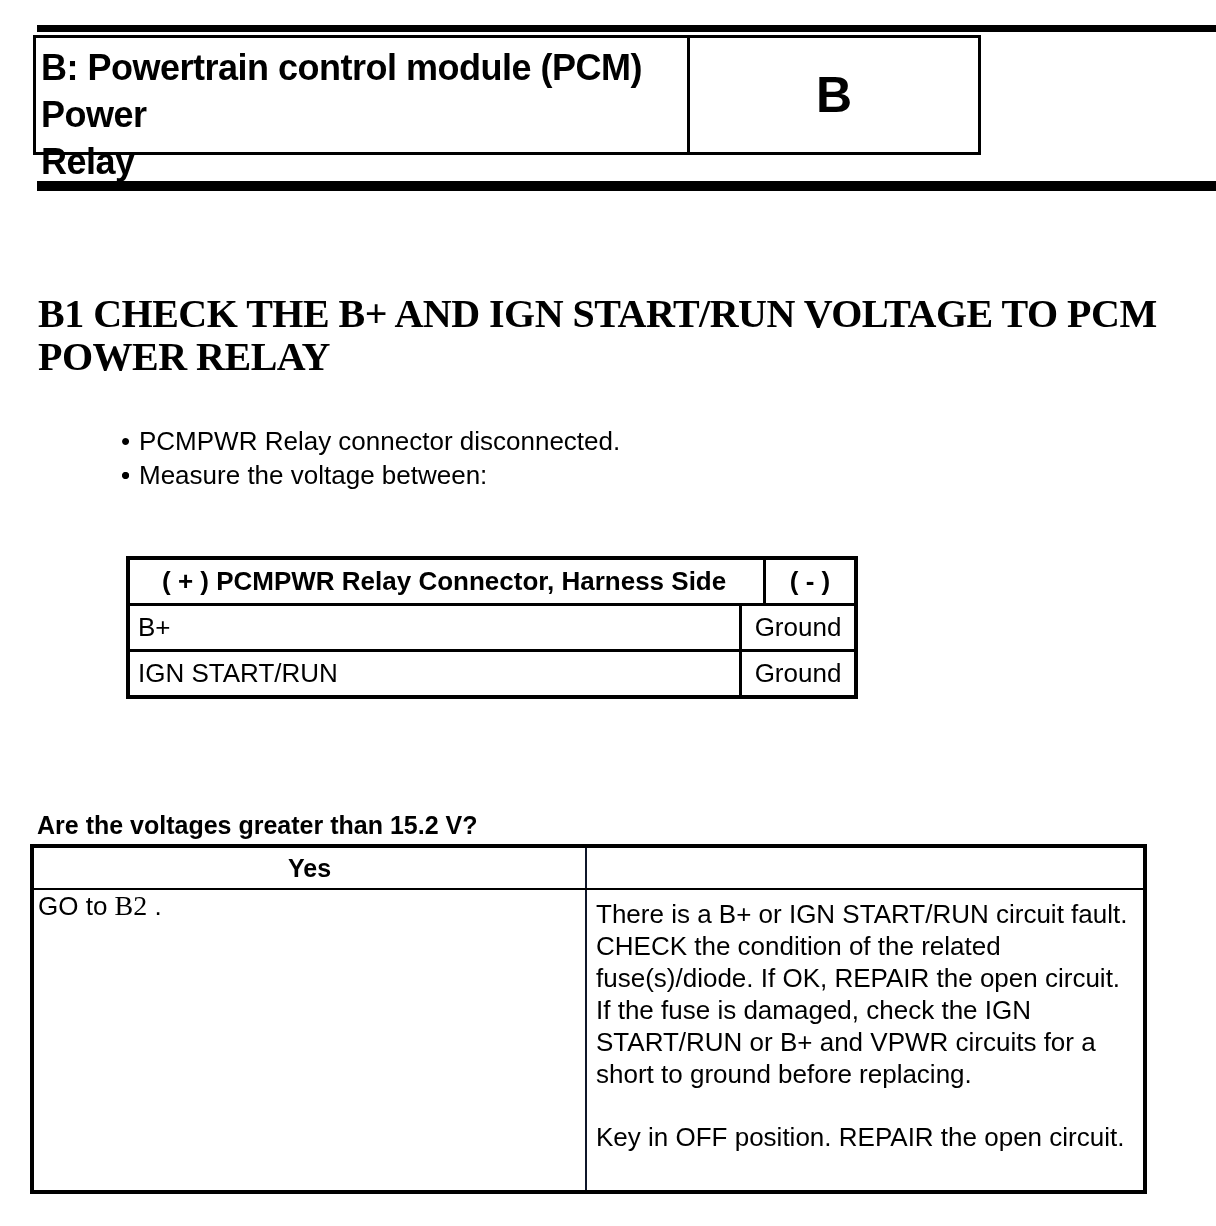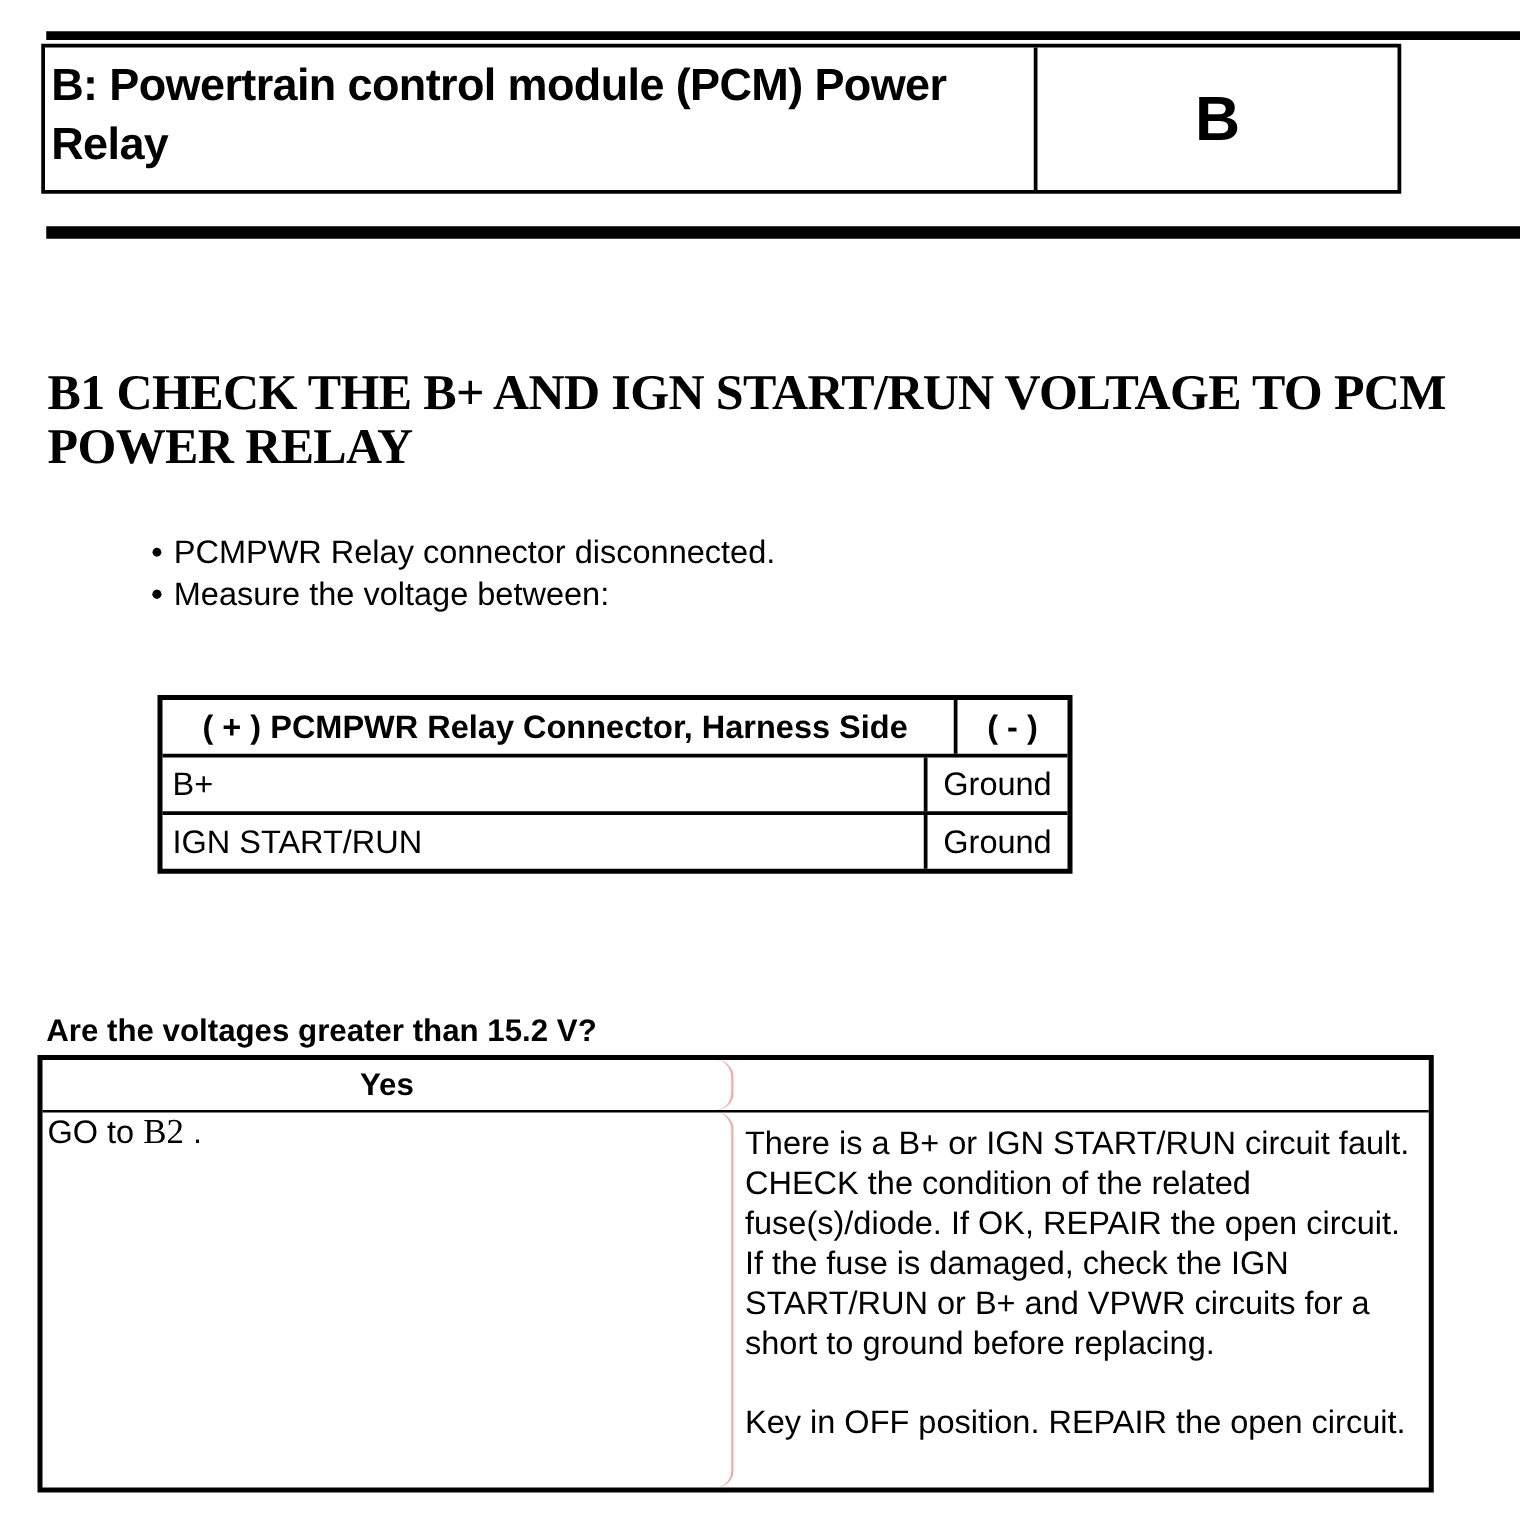--- a/index.html
+++ b/index.html
@@ -8,21 +8,21 @@
     background:#ffffff; color:#000;
     font-family:"Liberation Sans", sans-serif;
     overflow:hidden;
   }
   .rule { position:absolute; background:#000; }
   #top-rule    { left:37px; top:25px;  width:1179px; height:7px; }
   #thick-rule  { left:37px; top:181px; width:1179px; height:10px; }
 
   
   #header-box {
-    position:absolute; left:33px; top:35px; width:1088px; height:120px;
+    position:absolute; left:33px; top:35px; width:948px; height:120px;
     border:3px solid #000; box-sizing:border-box;
     display:flex;
   }
   #header-title-cell {
     flex:1 1 auto; padding:6px 0 0 5px;
     font-weight:bold; font-size:36px; line-height:47px;
     white-space:pre-line; letter-spacing:-0.5px;
   }
   #header-letter-cell {
     width:288px; flex:0 0 288px; border-left:3px solid #000;
@@ -72,21 +72,21 @@
 
   
   #result-table {
     position:absolute; left:30px; top:844px; width:1117px;
     border:4px solid #000; box-sizing:border-box;
     font-size:26px;
   }
   .rrow-header { display:flex; height:40px; font-weight:bold; font-size:25px; }
   .rrow-body   { display:flex; height:300px; border-top:2px solid #000; }
   .rcell-yes {
-    width:553px; flex:0 0 553px; border-right:2px solid #fca5a5; box-sizing:border-box;border-radius:14px;
+    width:553px; flex:0 0 553px; border-right:2px solid #0f172a; box-sizing:border-box;
   }
   .rcell-no { flex:1 1 auto; box-sizing:border-box; }
   .rrow-header .rcell-yes, .rrow-header .rcell-no {
     display:flex; align-items:center; justify-content:center;
   }
   .rrow-body .rcell-yes {
     display:flex; padding-left:4px;
   }
   .rrow-body .rcell-no {
     padding:8px 10px 8px 9px; line-height:32px;

